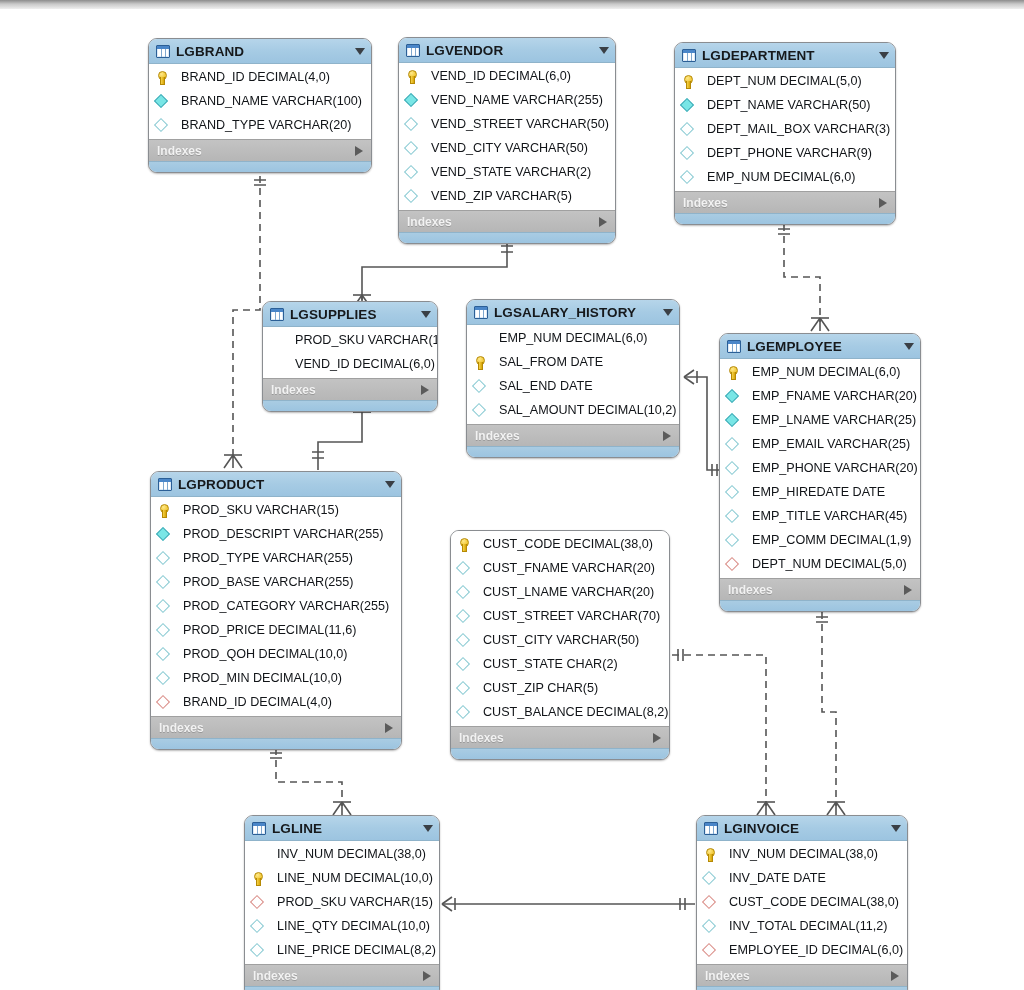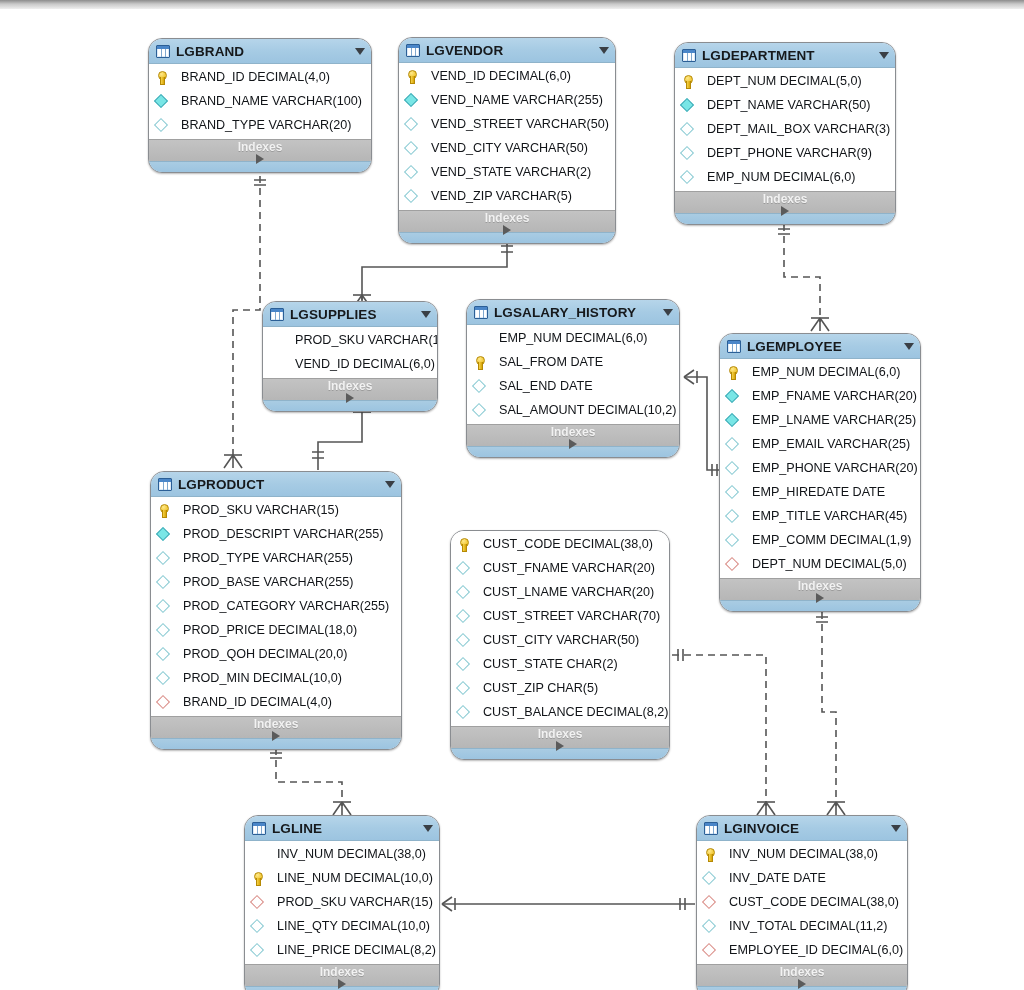--- a/index.html
+++ b/index.html
@@ -20,21 +20,21 @@
   }
 
   
   #wires { position:absolute; left:0; top:0; width:1024px; height:990px; }
 
   
   .entity {
     position:absolute;
     background:#ffffff;
     border:1px solid #8a8d91;
-    border-radius:14px;
+    border-radius:9px;
     box-shadow:0 1px 2px rgba(0,0,0,.28);
     overflow:hidden;
   }
   .ent-head {
     height:25px;
     background:linear-gradient(to bottom,#b6d5ea 0%,#a6cbe4 50%,#9cc4e0 100%);
     border-bottom:1px solid #8fb3ca;
     display:flex; align-items:center;
     padding:0 6px 0 7px;
     gap:6px;
@@ -94,21 +94,20 @@
   .ic-open  .dia{ background:#ffffff; border-color:#86c9d2; }
   .ic-fk    .dia{ background:#ffffff; border-color:#d98a84; }
 
   .indexes {
     height:22px;
     background:linear-gradient(to bottom,#c3c3c3 0%,#b6b6b6 100%);
     border-top:1px solid #a0a0a0;
     display:flex; align-items:center; padding:0 8px 0 8px;
     font-size:12px; font-weight:bold; color:#f2f2f2;
     text-shadow:0 1px 0 rgba(0,0,0,.18);
-    flex-direction:column;
   }
   .indexes .lbl { flex:1 1 auto; }
   .tri-right {
     width:0;height:0;
     border-top:5px solid transparent;border-bottom:5px solid transparent;
     border-left:8px solid #5b5b5b;
   }
   .foot {
     height:11px;
     background:linear-gradient(to bottom,#a9cce3 0%,#9cc4e0 100%);
@@ -467,27 +466,27 @@
           <div class="col">
             <span class="ic ic-open">
               <span class="dia"></span>
             </span>
             <span>PROD_CATEGORY VARCHAR(255)</span>
           </div>
           <div class="col">
             <span class="ic ic-open">
               <span class="dia"></span>
             </span>
-            <span>PROD_PRICE DECIMAL(18,0)</span>
-          </div>
-          <div class="col">
-            <span class="ic ic-open">
-              <span class="dia"></span>
-            </span>
-            <span>PROD_QOH DECIMAL(20,0)</span>
+            <span>PROD_PRICE DECIMAL(11,6)</span>
+          </div>
+          <div class="col">
+            <span class="ic ic-open">
+              <span class="dia"></span>
+            </span>
+            <span>PROD_QOH DECIMAL(10,0)</span>
           </div>
           <div class="col">
             <span class="ic ic-open">
               <span class="dia"></span>
             </span>
             <span>PROD_MIN DECIMAL(10,0)</span>
           </div>
           <div class="col">
             <span class="ic ic-fk">
               <span class="dia"></span>

